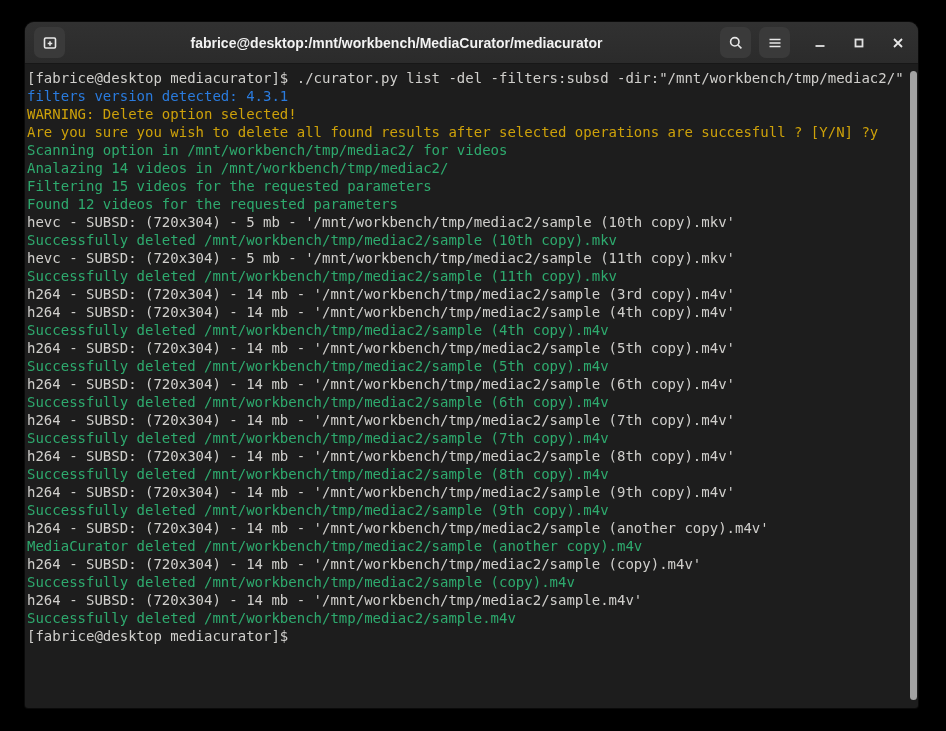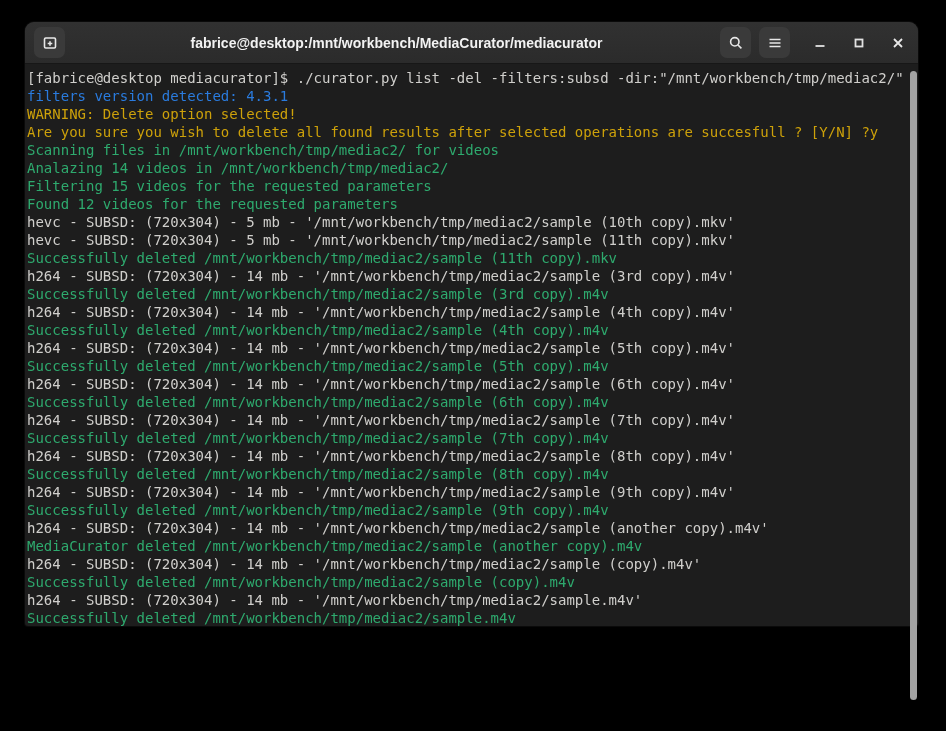--- a/index.html
+++ b/index.html
@@ -1,18 +1,18 @@
 <!DOCTYPE html>
 <html><head>
 <meta charset="utf-8">
 <style>
   html,body{margin:0;padding:0;background:#000;}
   .stage{position:relative;width:946px;height:731px;background:#000;overflow:hidden;
          font-family:"Liberation Sans", sans-serif;}
-  .window{position:absolute;left:25px;top:22px;width:893px;height:604px;
+  .window{position:absolute;left:25px;top:22px;width:893px;height:686px;
           background:#1d1d1d;border-radius:9px 9px 3px 3px;
           box-shadow:0 0 0 1px #0a0a0a;}
   
   .headerbar{position:absolute;left:0;top:0;right:0;height:41px;
              background:linear-gradient(#313131,#2b2b2b);
              border-bottom:1px solid #171717;border-radius:9px 9px 0 0;}
   .title{position:absolute;left:80px;right:230px;top:0;height:41px;
          display:flex;align-items:center;justify-content:center;
          color:#f2f2f2;font-size:14px;font-weight:700;white-space:nowrap;overflow:hidden;}
   .hbtn{position:absolute;top:5px;width:31px;height:31px;border-radius:7px;
@@ -95,29 +95,29 @@
           </span>
         </div>
       </div>
     </div>
 
     <div class="terminal">
       <div class="tline c-fg">[fabrice@desktop mediacurator]$ ./curator.py list -del -filters:subsd -dir:"/mnt/workbench/tmp/mediac2/"</div>
       <div class="tline c-blue">filters version detected: 4.3.1</div>
       <div class="tline c-yellow">WARNING: Delete option selected!</div>
       <div class="tline c-yellow">Are you sure you wish to delete all found results after selected operations are succesfull ? [Y/N] ?y</div>
-      <div class="tline c-green">Scanning files in /mnt/workbench/tmp/mediac2/ for videos</div>
+      <div class="tline c-green">Scanning option in /mnt/workbench/tmp/mediac2/ for videos</div>
       <div class="tline c-green">Analazing 14 videos in /mnt/workbench/tmp/mediac2/</div>
       <div class="tline c-green">Filtering 15 videos for the requested parameters</div>
       <div class="tline c-green">Found 12 videos for the requested parameters</div>
       <div class="tline c-fg">hevc - SUBSD: (720x304) - 5 mb - '/mnt/workbench/tmp/mediac2/sample (10th copy).mkv'</div>
+      <div class="tline c-green">Successfully deleted /mnt/workbench/tmp/mediac2/sample (10th copy).mkv</div>
       <div class="tline c-fg">hevc - SUBSD: (720x304) - 5 mb - '/mnt/workbench/tmp/mediac2/sample (11th copy).mkv'</div>
       <div class="tline c-green">Successfully deleted /mnt/workbench/tmp/mediac2/sample (11th copy).mkv</div>
       <div class="tline c-fg">h264 - SUBSD: (720x304) - 14 mb - '/mnt/workbench/tmp/mediac2/sample (3rd copy).m4v'</div>
-      <div class="tline c-green">Successfully deleted /mnt/workbench/tmp/mediac2/sample (3rd copy).m4v</div>
       <div class="tline c-fg">h264 - SUBSD: (720x304) - 14 mb - '/mnt/workbench/tmp/mediac2/sample (4th copy).m4v'</div>
       <div class="tline c-green">Successfully deleted /mnt/workbench/tmp/mediac2/sample (4th copy).m4v</div>
       <div class="tline c-fg">h264 - SUBSD: (720x304) - 14 mb - '/mnt/workbench/tmp/mediac2/sample (5th copy).m4v'</div>
       <div class="tline c-green">Successfully deleted /mnt/workbench/tmp/mediac2/sample (5th copy).m4v</div>
       <div class="tline c-fg">h264 - SUBSD: (720x304) - 14 mb - '/mnt/workbench/tmp/mediac2/sample (6th copy).m4v'</div>
       <div class="tline c-green">Successfully deleted /mnt/workbench/tmp/mediac2/sample (6th copy).m4v</div>
       <div class="tline c-fg">h264 - SUBSD: (720x304) - 14 mb - '/mnt/workbench/tmp/mediac2/sample (7th copy).m4v'</div>
       <div class="tline c-green">Successfully deleted /mnt/workbench/tmp/mediac2/sample (7th copy).m4v</div>
       <div class="tline c-fg">h264 - SUBSD: (720x304) - 14 mb - '/mnt/workbench/tmp/mediac2/sample (8th copy).m4v'</div>
       <div class="tline c-green">Successfully deleted /mnt/workbench/tmp/mediac2/sample (8th copy).m4v</div>

